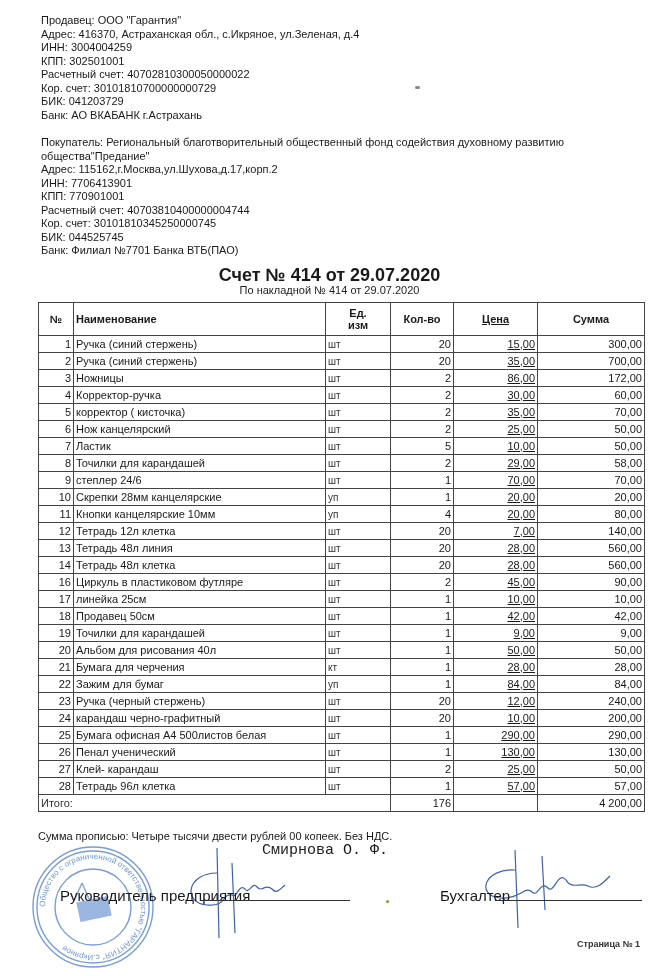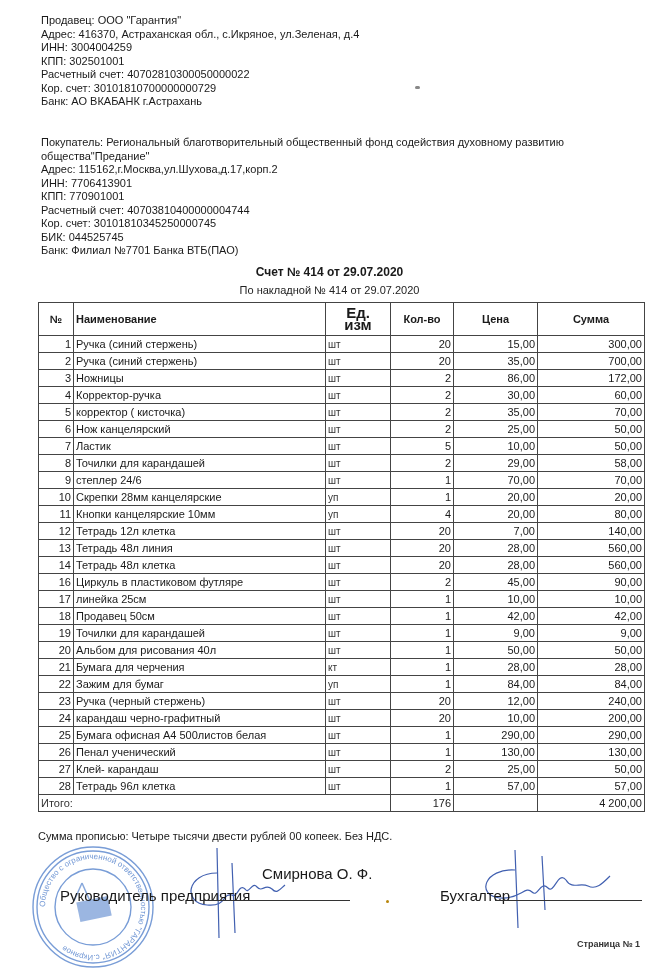--- a/index.html
+++ b/index.html
@@ -6,62 +6,63 @@
   body {
     width: 659px; height: 976px; position: relative; overflow: hidden;
     font-family: "Liberation Sans", sans-serif; color: #1a1a1a;
   }
   .block { position: absolute; left: 41px; font-size: 11px; line-height: 13.5px; }
   .block div { white-space: nowrap; }
   #seller { top: 14px; }
   #buyer { top: 136px; width: 590px; }
   #buyer .wrap { white-space: normal; }
   .title { position: absolute; left: 0; width: 659px; text-align: center; }
-  #inv-title { top: 265px; font-size: 12px; font-weight: bold; }
+  #inv-title { top: 265px; font-size: 18px; font-weight: bold; }
   #inv-sub { top: 284px; font-size: 11px; color: #222; }
   table.items {
     position: absolute; left: 38px; top: 302px; width: 606px;
     border-collapse: collapse; font-size: 11px; table-layout: fixed;
   }
   table.items td, table.items th {
     border: 1px solid #444; padding: 0 2px; height: 16px; line-height: 15px;
     white-space: nowrap; overflow: hidden;
   }
   table.items th { font-weight: bold; text-align: center; height: 32px; line-height: 12px; font-size: 11px; }
   .c-num { width: 30px; text-align: right; }
   .c-name { width: 247px; text-align: left; }
   .c-unit { width: 60px; text-align: left; font-size: 10px; color: #333; }
   .c-qty { width: 58px; text-align: right; }
-  .c-price { width: 79px; text-align: right; }
+  .c-price { width: 79px; text-align: right; text-decoration: underline; }
   .c-sum { width: 102px; text-align: right; }
   td.total-label { text-align: left; padding-left: 40px; color: #333; }
   #in-words { position: absolute; left: 38px; top: 830px; font-size: 11px; }
   .sig-label { position: absolute; font-size: 15px; }
   #director-label { left: 60px; top: 887px; }
   #director-line { position: absolute; left: 200px; top: 900px; width: 150px; border-top: 1px solid #333; }
-  #director-name { left: 262px; top: 865px; }
+  #director-name { left: 262px; top: 842px; font-family: Liberation Mono, monospace; }
   #accountant-label { left: 440px; top: 887px; }
   #accountant-line { position: absolute; left: 495px; top: 900px; width: 147px; border-top: 1px solid #333; }
   #page-num { position: absolute; left: 577px; top: 939px; font-size: 9px; color: #333; font-weight: bold; }
   .stamp { position: absolute; left: 18px; top: 843px; width: 150px; height: 128px; opacity: 0.85; }
   .signature { position: absolute; opacity: 0.9; }
   #sig-director { left: 177px; top: 843px; width: 110px; height: 100px; }
   #sig-accountant { left: 470px; top: 850px; width: 150px; height: 80px; }
   .speck { position: absolute; width: 5px; height: 3px; background: #888; border-radius: 2px; }
 </style>
 </head>
 <body>
 
 <div id="seller" class="block">
   <div>Продавец: ООО "Гарантия"</div>
   <div>Адрес: 416370, Астраханская обл., с.Икряное, ул.Зеленая, д.4</div>
   <div>ИНН: 3004004259</div>
   <div>КПП: 302501001</div>
   <div>Расчетный счет: 40702810300050000022</div>
   <div>Кор. счет: 30101810700000000729</div>
+  <div>БИК: 041203729</div>
   <div>Банк: АО ВКАБАНК г.Астрахань</div>
 </div>
 <div class="speck" style="left:415px;top:86px;"></div>
 
 <div id="buyer" class="block">
   <div class="wrap">Покупатель: Региональный благотворительный  общественный фонд содействия духовному развитию общества"Предание"</div>
   <div>Адрес: 115162,г.Москва,ул.Шухова,д.17,корп.2</div>
   <div>ИНН: 7706413901</div>
   <div>КПП: 770901001</div>
   <div>Расчетный счет: 40703810400000004744</div>
@@ -71,21 +72,21 @@
 </div>
 
 <div id="inv-title" class="title">Счет № 414 от 29.07.2020</div>
 <div id="inv-sub" class="title">По накладной № 414 от 29.07.2020</div>
 
 <table class="items">
   <thead>
     <tr>
       <th class="c-num" style="text-align:center">№</th>
       <th class="c-name" style="text-align:left">Наименование</th>
-      <th class="c-unit" style="text-align:center;font-size:15px;color:#1a1a1a">
+      <th class="c-unit" style="text-align:center;font-size:11px;color:#1a1a1a">
         <span>Ед.</span><br>
         <span>изм</span>
       </th>
       <th class="c-qty" style="text-align:center">Кол-во</th>
       <th class="c-price" style="text-align:center">Цена</th>
       <th class="c-sum" style="text-align:center">Сумма</th>
     </tr>
   </thead>
   <tbody id="rows">
       <tr>

